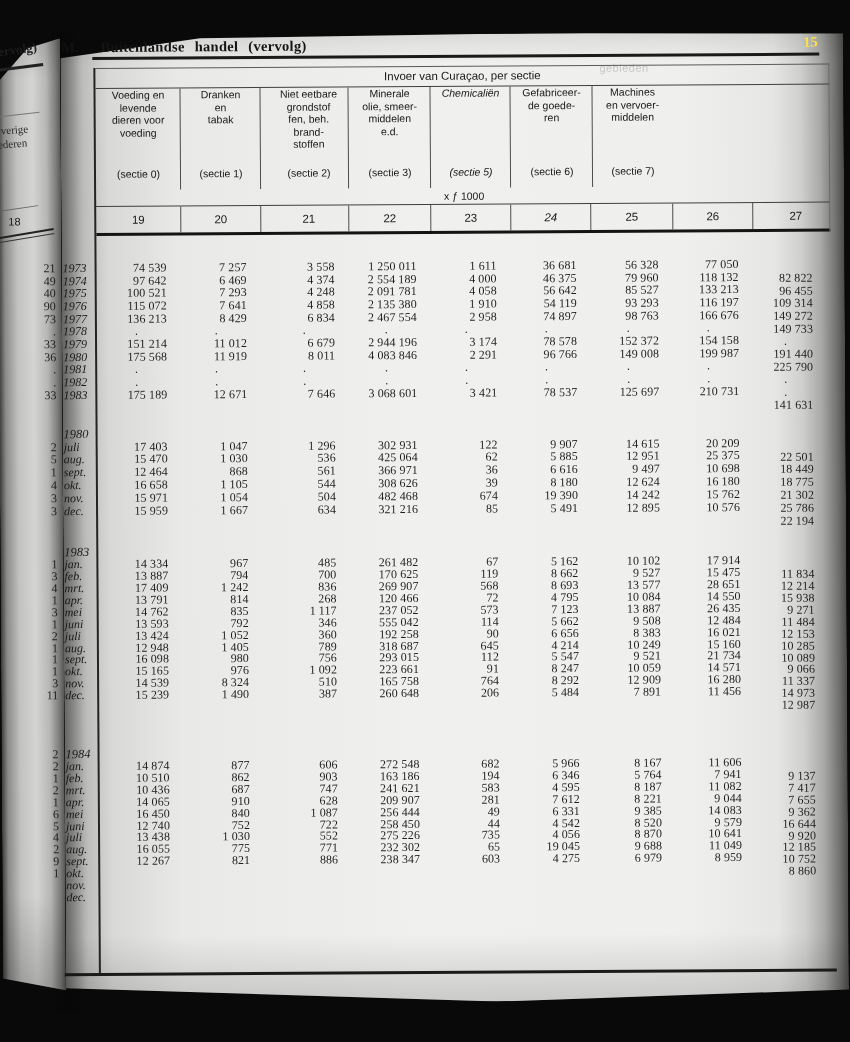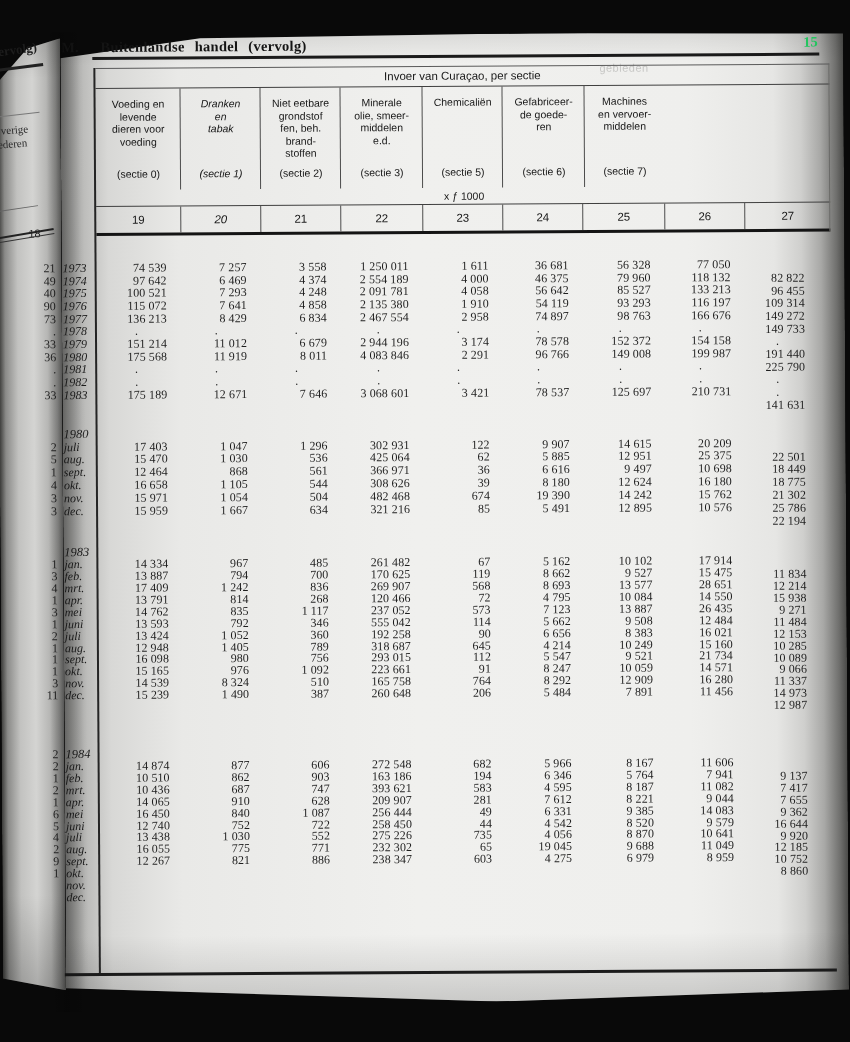--- a/index.html
+++ b/index.html
@@ -15,49 +15,49 @@
     background:linear-gradient(180deg,rgba(0,0,0,.09) 0,rgba(0,0,0,0) 30px,rgba(0,0,0,0) 93%,rgba(0,0,0,.16) 100%),
                linear-gradient(90deg,#7e7e7c 0%,#b9b9b7 2.5%,#d8d8d6 6%,#e9e9e7 15%,#f0f0ee 45%,#efefed 80%,#e6e6e4 91%,#cfcfcd 94.5%,#a8a8a6 97%,#6f6f6d 99%,#4a4a48 100%);
     clip-path:polygon(0 22px,140px 3px,60% 0,100% 2px,100% calc(100% - 10px),55% 100%,0 calc(100% - 16px));}
   #gutter-shadow{position:absolute;left:48px;top:30px;width:38px;height:980px;z-index:6;pointer-events:none;
     background:linear-gradient(90deg,rgba(0,0,0,0) 0%,rgba(0,0,0,.20) 42%,rgba(0,0,0,.10) 68%,rgba(0,0,0,0) 100%);}
 
   
   #book-header{position:absolute;left:64px;top:37px;color:#141414;font:bold 14.5px "Liberation Serif",serif;}
   #book-header .sec{margin-right:22px;}
   #book-header .ttl{word-spacing:6px;letter-spacing:.3px;}
-  #page-number{position:absolute;left:806px;top:36px;color:#22c55e;font:bold 14.5px "Liberation Serif",serif;}
+  #page-number{position:absolute;left:806px;top:36px;color:#fde047;font:bold 14.5px "Liberation Serif",serif;}
   #header-rule{position:absolute;left:95px;top:55px;width:727px;height:3px;background:#1a1a1a;}
 
   
   #table-title{position:absolute;left:98px;top:66px;width:734px;height:21px;box-sizing:border-box;
     border-top:1px solid #5a5a5a;border-bottom:1px solid #3f3f3f;text-align:center;
     font:11.5px/19px "Liberation Sans",sans-serif;color:#1a1a1a;}
   #left-rule{position:absolute;left:96px;top:66px;width:2px;height:907px;background:#242424;}
   #right-rule{position:absolute;left:831px;top:66px;width:1px;height:168px;background:#6a6a68;}
   #bottom-rule{position:absolute;left:62px;top:971px;width:772px;height:3px;background:#1b1b1b;}
 
   #hdr-cells{position:absolute;left:98px;top:87px;width:734px;height:117px;display:flex;}
-  .hcell{position:relative;flex:none;box-sizing:border-box;padding-top:9px;text-align:center;
+  .hcell{position:relative;flex:none;box-sizing:border-box;text-align:center;
     font:10.5px/12.5px "Liberation Sans",sans-serif;color:#161616;}
   .hcell:not(:last-child)::after{content:"";position:absolute;right:0;top:0;width:1px;height:101px;background:#4c4c4c;}
   .htext{white-space:pre-line;}
   .sectie{position:absolute;bottom:26px;left:0;right:0;text-align:center;}
   #unit-note{position:absolute;left:327px;top:103px;width:82px;text-align:center;
     font:10.5px "Liberation Sans",sans-serif;color:#191919;font-style:normal;}
 
   #num-row{position:absolute;left:98px;top:204px;width:734px;height:30px;box-sizing:border-box;
     border-top:1px solid #3f3f3f;border-bottom:3px solid #141414;display:flex;}
   .ncell{flex:none;box-sizing:border-box;display:flex;align-items:center;justify-content:center;
     font:11.5px "Liberation Sans",sans-serif;color:#161616;text-align:right;}
   .ncell:not(:last-child){border-right:1px solid #4c4c4c;}
 
   
-  .c0{width:85px;}.c1{width:80px;font-style:italic;}.c2{width:80px;}.c3{width:82px;}.c4{width:80px;}
-  .c5{width:80px;}.c6{width:82px;}.c7{width:80px;}.c8{width:85px;}
+  .c0{width:85px;}.c1{width:80px;}.c2{width:80px;margin-left:8px;}.c3{width:82px;}.c4{width:80px;}
+  .c5{width:80px;font-style:italic;}.c6{width:82px;}.c7{width:80px;}.c8{width:85px;}
 
   
   #rows{position:absolute;left:60px;top:236px;width:772px;}
   #rows .row{display:flex;align-items:center;line-height:11px;}
   .stub{width:38px;flex:none;box-sizing:border-box;padding-left:4px;
     font:italic 12px "Liberation Serif",serif;color:#1c1c1c;}
   .cell{flex:none;box-sizing:border-box;text-align:right;padding-right:15px;
     font:12px "Liberation Serif",serif;letter-spacing:.1px;color:#1e1e1e;}
   .cell.c8{padding-right:26px;margin-top:28px;}
   .cell.dot{padding-right:44px;}
@@ -70,21 +70,21 @@
   .b-m1984{margin-top:46px;}   .b-m1984 .row{height:11.9px;}
 
   
   #bleed-vervolg{position:absolute;left:-10px;top:40px;transform:rotate(-7deg);
     font:600 13px "Liberation Serif",serif;color:#1c1c1c;}
   #bleed-rule-top{position:absolute;left:-8px;top:64px;width:54px;height:3px;background:#222;transform:rotate(-7deg);}
   #bleed-line-1{position:absolute;left:-6px;top:112px;width:48px;height:1px;background:#777;transform:rotate(-6deg);}
   #bleed-partial-1{position:absolute;left:3px;top:121px;font:11px "Liberation Serif",serif;color:#2a2a2a;transform:rotate(-4deg);}
   #bleed-partial-2{position:absolute;left:0px;top:135px;font:11px "Liberation Serif",serif;color:#2a2a2a;transform:rotate(-4deg);}
   #bleed-line-2{position:absolute;left:-6px;top:206px;width:46px;height:1px;background:#666;transform:rotate(-8deg);}
-  #bleed-colnum{position:absolute;left:10px;top:225px;font:11px "Liberation Sans",sans-serif;color:#1c1c1c;margin-left:20px;}
+  #bleed-colnum{position:absolute;left:10px;top:213px;font:11px "Liberation Sans",sans-serif;color:#1c1c1c;}
   #bleed-rule-dbl{position:absolute;left:-10px;top:231px;width:66px;height:6px;box-sizing:border-box;
     border-top:2px solid #222;border-bottom:1px solid #333;transform:rotate(-9deg);}
   #bleed-rows{position:absolute;left:0;top:236px;width:58px;}
   #bleed-rows .row{display:flex;justify-content:flex-end;align-items:center;}
   .bval{font:12px "Liberation Serif",serif;color:#232323;text-align:right;padding-right:1px;}
 
   
   #ghost1{position:absolute;left:602px;top:63px;font:11px "Liberation Sans",sans-serif;color:#c7c7c5;letter-spacing:.5px;}
 
   .z{position:relative;z-index:4;}
@@ -705,21 +705,21 @@
           <span class="cell c5">6 346</span>
           <span class="cell c6">5 764</span>
           <span class="cell c7">7 941</span>
           <span class="cell c8">7 417</span>
         </div>
         <div class="row">
           <span class="stub">mrt.</span>
           <span class="cell c0">10 436</span>
           <span class="cell c1">687</span>
           <span class="cell c2">747</span>
-          <span class="cell c3">393 621</span>
+          <span class="cell c3">241 621</span>
           <span class="cell c4">583</span>
           <span class="cell c5">4 595</span>
           <span class="cell c6">8 187</span>
           <span class="cell c7">11 082</span>
           <span class="cell c8">7 655</span>
         </div>
         <div class="row">
           <span class="stub">apr.</span>
           <span class="cell c0">14 065</span>
           <span class="cell c1">910</span>

